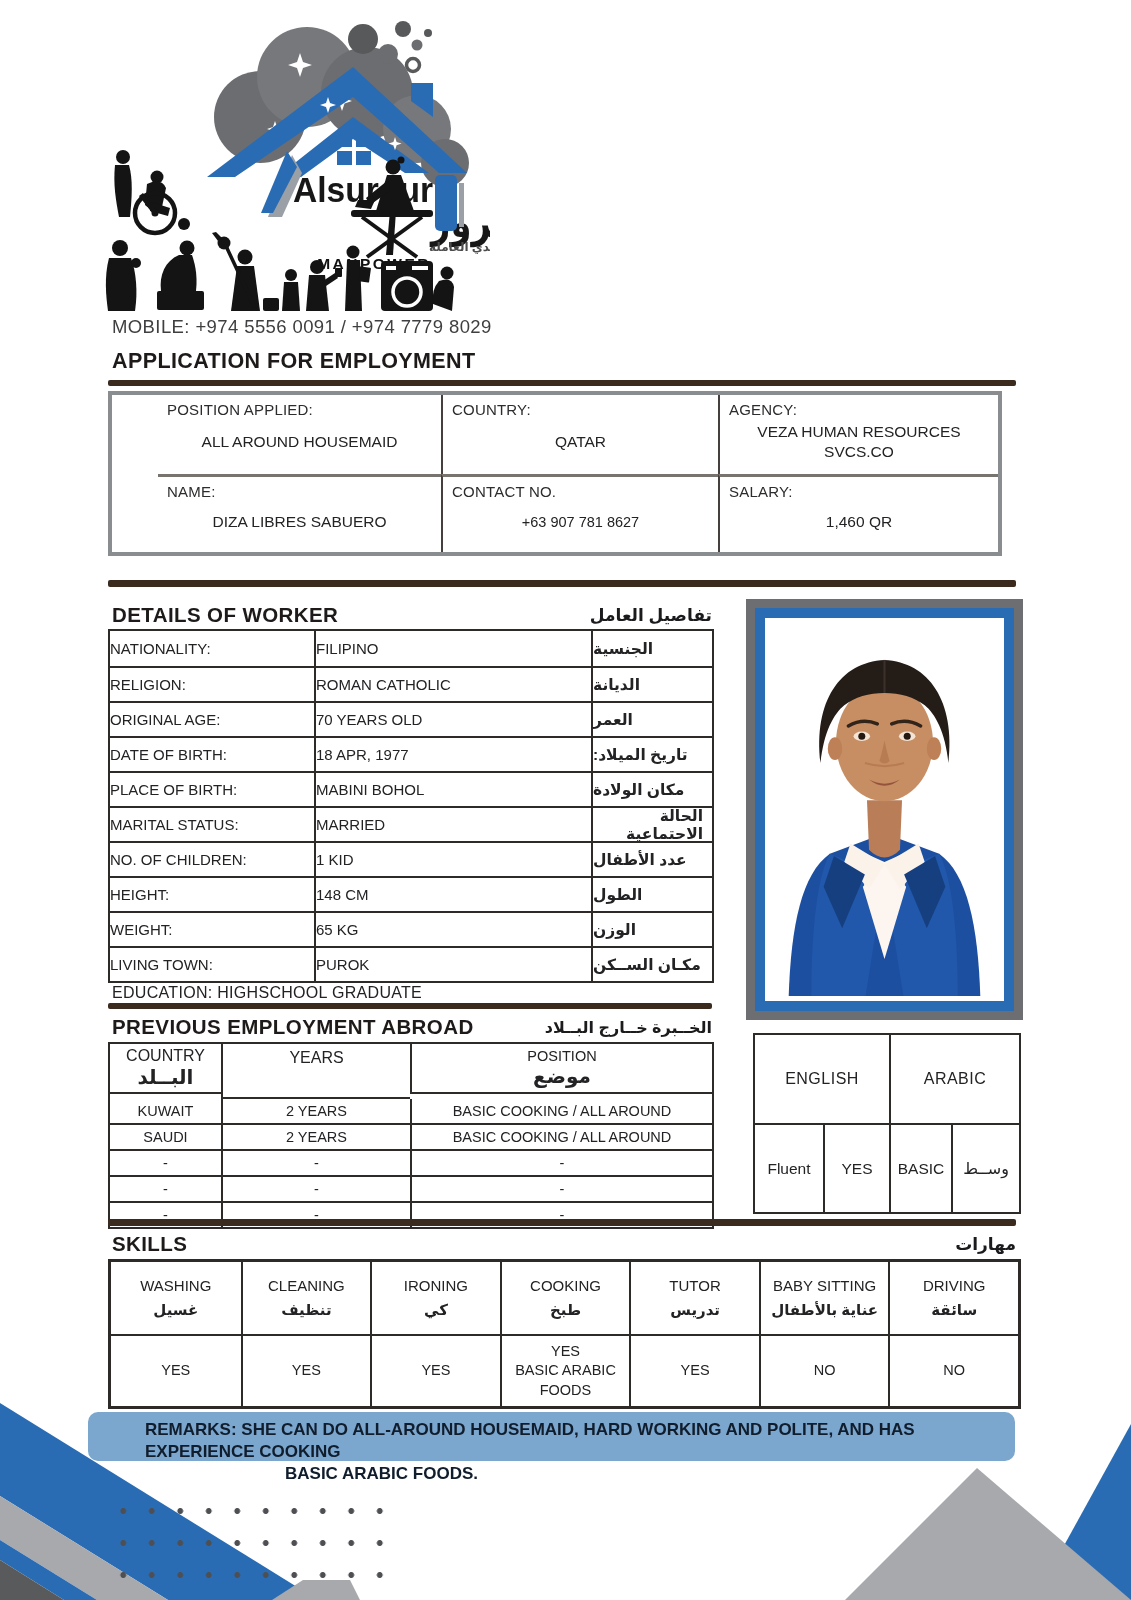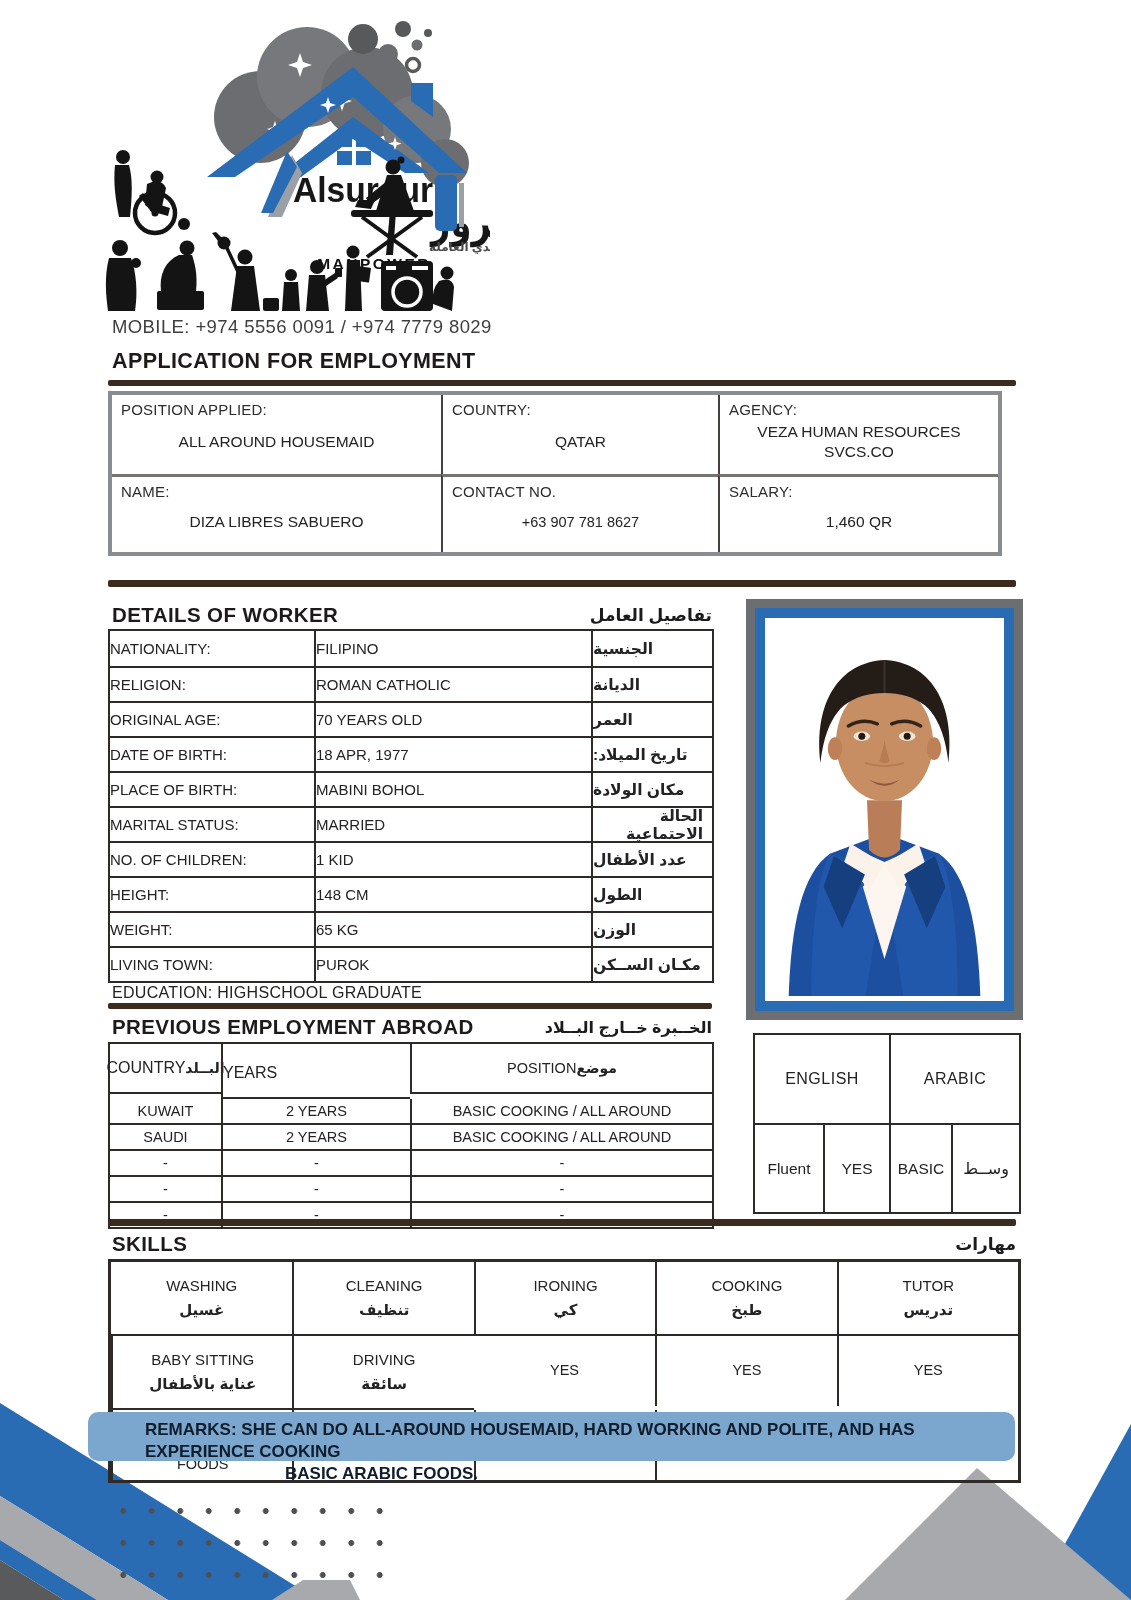--- a/index.html
+++ b/index.html
@@ -9,53 +9,53 @@
   .z1{z-index:2;}
   
   .h-main{font-weight:700;font-size:21.5px;letter-spacing:.4px;color:#1d1a19;}
   .h-ar{font-weight:700;font-size:17px;color:#1b1b1d;direction:rtl;}
   .rule{background:#3b2a1e;border-radius:2px;}
   .contact{font-size:18.5px;letter-spacing:.4px;color:#3f3f41;font-weight:500;}
   
   .agrid{display:grid;grid-template-columns:329px 277px 280px;grid-template-rows:79px 78px;
          border:4px solid #8a8d90;background:#fff;}
   .acell{display:flex;flex-direction:column;border-left:2px solid #45403d;}
-  .acell.first{border-left:none;}
+  .acell.first{border-left:none;margin-left:46px;}
   .acell.r2{border-top:3px solid #77736f;}
   .albl{font-size:15px;color:#2c2c2e;padding:6px 0 0 9px;letter-spacing:.2px;}
   .aval{flex:1;display:flex;align-items:center;justify-content:center;text-align:center;
         font-size:15.5px;color:#232325;padding-bottom:8px;white-space:pre-line;line-height:1.3;}
   .aval.small{font-size:14.5px;}
   
   .dgrid{display:grid;grid-template-columns:204px 277px 121px;grid-auto-rows:35px;
          border:2.5px solid #2e2a28;}
   .dc{border-top:2px solid #2e2a28;display:flex;align-items:center;font-size:15px;
       color:#232325;padding-left:0;box-sizing:border-box;}
   .dc.c2,.dc.c3{border-left:2px solid #2e2a28;}
   .dc.nt{border-top:none;}
   .dc.ar{justify-content:flex-end;padding-left:0;padding-right:9px;direction:rtl;
          font-weight:600;font-size:15.5px;}
   .edu{font-size:16px;letter-spacing:.3px;color:#222224;}
   
   .pgrid{display:grid;grid-template-columns:111px 189px 302px;border:2.5px solid #2e2a28;}
-  .ph{height:48px;display:flex;flex-direction:row;align-items:center;justify-content:center;
+  .ph{height:48px;display:flex;flex-direction:column;align-items:center;justify-content:center;
       font-size:16px;color:#232325;border-bottom:2px solid #2e2a28;}
-  .ph .ar2{font-size:14px;font-weight:700;direction:rtl;}
+  .ph .ar2{font-size:20px;font-weight:700;direction:rtl;}
   .pc{height:24px;display:flex;align-items:center;justify-content:center;font-size:14.5px;
       border-top:2px solid #2e2a28;}
   .pc.r0{border-top:none;}
   .cL{border-left:2px solid #2e2a28;}
   
   .lgrid{display:grid;grid-template-columns:68px 66px 62px 68px;border:2.5px solid #2e2a28;}
   .lh{grid-column:span 2;height:88px;display:flex;align-items:center;justify-content:center;
       font-size:16px;letter-spacing:.5px;border-bottom:2px solid #2e2a28;}
   .lc{height:87px;display:flex;align-items:center;justify-content:center;font-size:15.5px;}
   .lar{direction:rtl;font-size:16px;}
   
-  .sgrid{display:grid;grid-template-columns:repeat(5,1fr);border:3px solid #2e2a28;}
+  .sgrid{display:grid;grid-template-columns:repeat(7,1fr);border:3px solid #2e2a28;}
   .sh{height:72px;display:flex;flex-direction:column;align-items:center;justify-content:center;
       gap:7px;font-size:15px;border-bottom:2px solid #2e2a28;text-align:center;}
   .sh .skar{font-weight:600;font-size:15px;direction:rtl;}
   .sv{height:70px;display:flex;align-items:center;justify-content:center;text-align:center;
       font-size:14.5px;white-space:pre-line;line-height:1.35;}
   
   .remarks{background:#7ba6ce;border-radius:10px;color:#101d2c;font-weight:700;font-size:17px;
            line-height:1.28;}
   .remarks .l1{margin:7px 0 0 57px;}
   .remarks .l2{margin-left:197px;}

